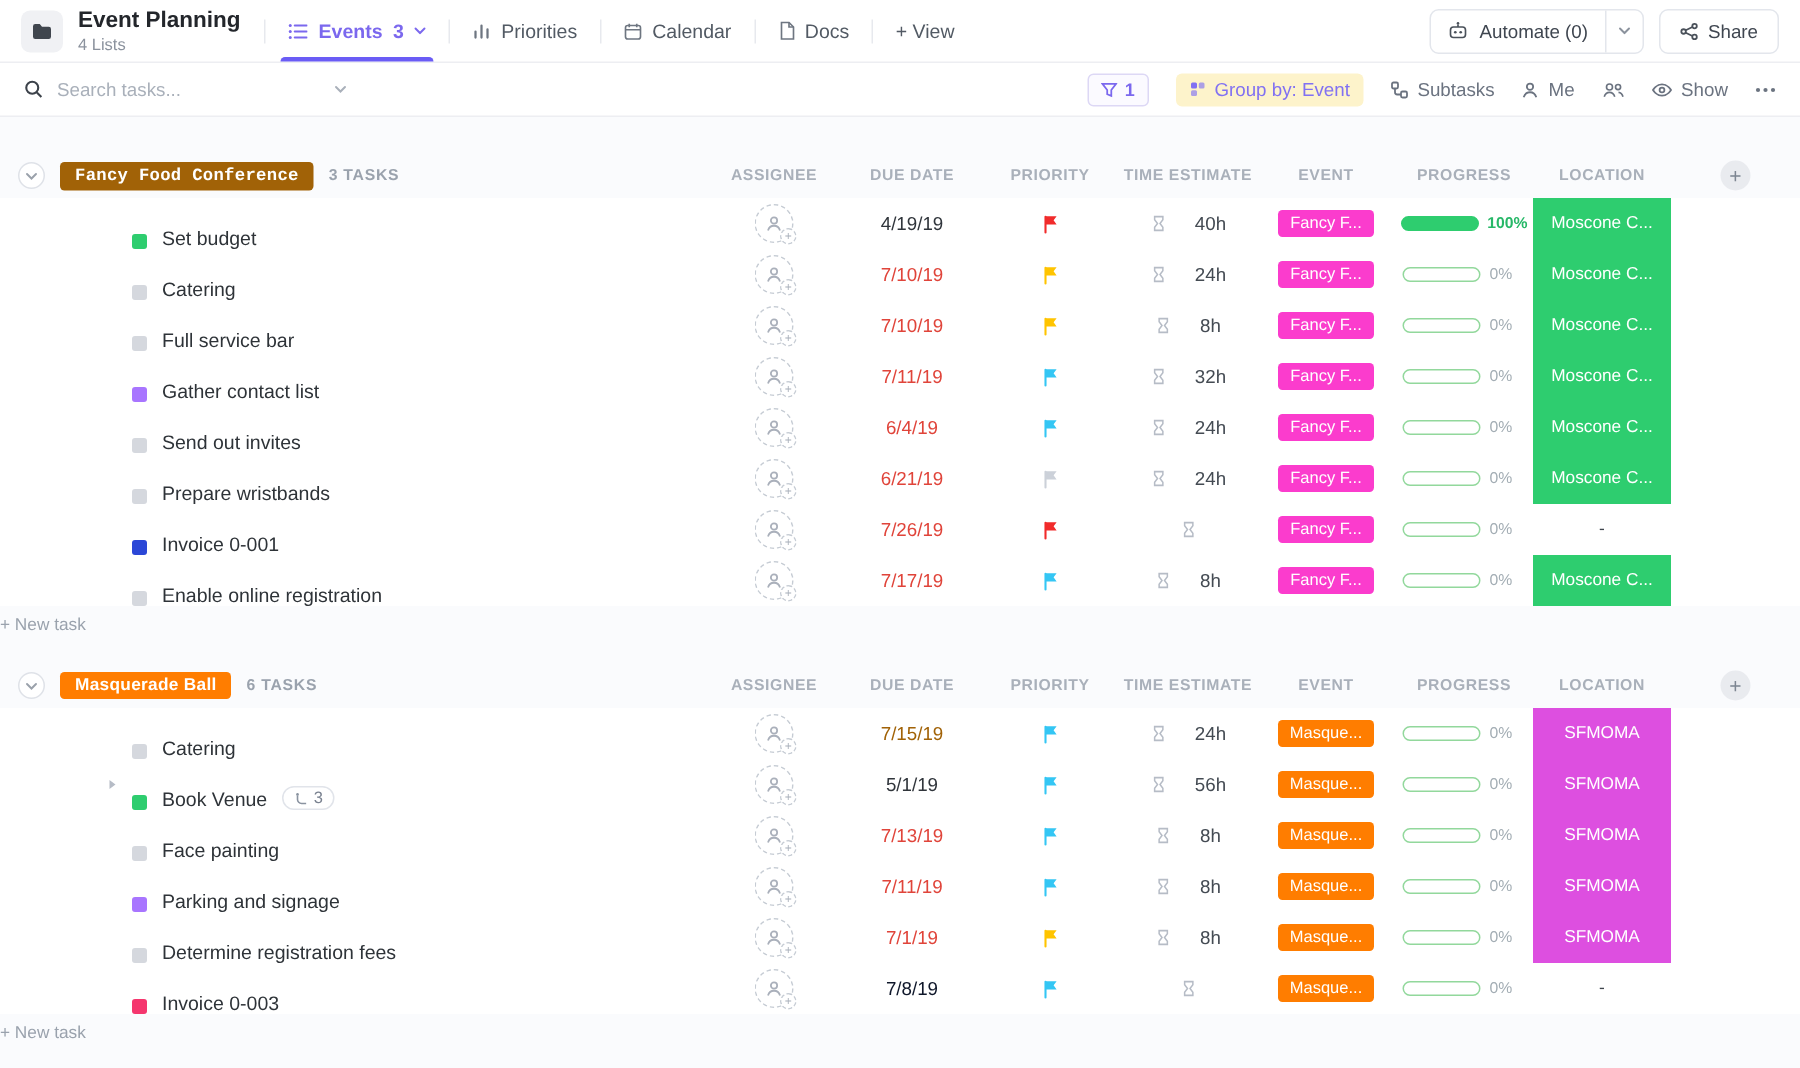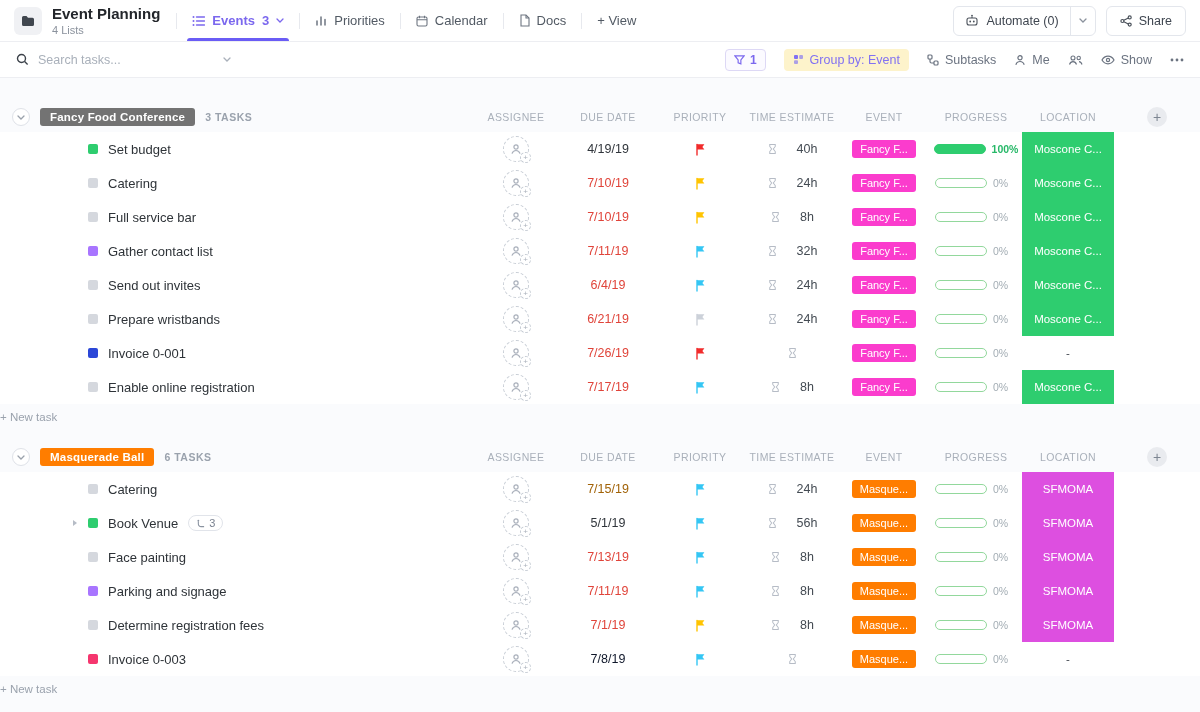--- a/index.html
+++ b/index.html
@@ -37,27 +37,27 @@
 
   
   .content { height:634px; background:#fafbfd; padding-top:26px; overflow:hidden; }
   .group { margin-bottom:14px; }
   .group-header, .row { display:grid; grid-template-columns:470px repeat(7,92px) 1fr; align-items:center; }
   .group-header { height:26px; margin-bottom:2px; }
   .gh-left { display:flex; align-items:center; gap:10px; padding-left:12px; }
   .collapse-circle { width:18px; height:18px; border:1px solid #dfe2e8; border-radius:50%; display:flex; align-items:center; justify-content:center; background:#fff; cursor:pointer; flex:none; }
   .group-badge { color:#fff; font-size:11.5px; font-weight:700; padding:3px 10px; border-radius:3px; letter-spacing:.2px; cursor:pointer; white-space:nowrap; }
   .group-count { font-size:10.5px; font-weight:700; color:#9aa2ad; letter-spacing:.5px; }
-  .col-label { font-size:10.5px; font-weight:400; color:#a9b0ba; letter-spacing:.4px; text-align:center; cursor:pointer; white-space:nowrap; }
+  .col-label { font-size:10.5px; font-weight:700; color:#a9b0ba; letter-spacing:.4px; text-align:center; cursor:pointer; white-space:nowrap; }
   .gh-end { display:flex; justify-content:center; }
   .add-circle { width:20px; height:20px; border-radius:50%; background:#e9ebef; color:#7d8692; font-size:14px; display:flex; align-items:center; justify-content:center; cursor:pointer; }
 
   .row { height:34px; background:#fff; }
   .cell { display:flex; align-items:center; justify-content:center; height:100%; }
-  .name-cell { position:relative; justify-content:flex-start; gap:10px; padding-left:88px; overflow:hidden; }
+  .name-cell { position:relative; justify-content:flex-start; gap:10px; padding-left:88px; overflow:hidden;align-items:flex-end; }
   .expand { display:none; position:absolute; left:72px; top:50%; transform:translateY(-50%); }
   .expand.show { display:block; }
   .status-square { width:10px; height:10px; border-radius:2px; flex:none; cursor:pointer; }
   .task-name { font-size:13px; color:#2e3338; white-space:nowrap; cursor:pointer; }
   .subtask-pill { display:none; align-items:center; gap:4px; border:1px solid #e1e4ea; border-radius:10px; padding:1px 7px; font-size:11px; color:#7a8290; cursor:pointer; }
   .subtask-pill.show { display:inline-flex; }
   .assignee-circle { position:relative; width:26px; height:26px; border:1.2px dashed #c6ccd4; border-radius:50%; display:flex; align-items:center; justify-content:center; cursor:pointer; }
   .mini-plus { position:absolute; right:-3px; bottom:-2px; width:11px; height:11px; border-radius:50%; background:#fff; border:1px dashed #c6ccd4; color:#aab1bb; font-size:8px; display:flex; align-items:center; justify-content:center; line-height:1; }
   .due-cell { font-size:12.5px; color:#30353b; cursor:pointer; }
   .time-cell { gap:19px; font-size:12.5px; color:#444b53; cursor:pointer; }
@@ -259,21 +259,21 @@
 
 <main class="content" id="groups-mount">
   <section class="group">
     <div class="group-header">
       <div class="gh-left cell" style="justify-content:flex-start">
         <span class="collapse-circle">
           <svg width="8" height="5" viewBox="0 0 8 5">
               <path d="M1 1l3 3 3-3" stroke="#9aa1ab" fill="none" stroke-width="1.3" stroke-linecap="round"></path>
             </svg>
         </span>
-        <span class="group-badge" style="background: #737373;">Fancy Food Conference</span>
+        <span class="group-badge" style="background: #a16207; font-family: Liberation Mono, monospace;">Fancy Food Conference</span>
         <span class="group-count">3 TASKS</span>
       </div>
       <div class="col-label cell">ASSIGNEE</div>
         <div class="col-label cell">DUE DATE</div>
         <div class="col-label cell">PRIORITY</div>
         <div class="col-label cell">TIME ESTIMATE</div>
         <div class="col-label cell">EVENT</div>
         <div class="col-label cell">PROGRESS</div>
         <div class="col-label cell">LOCATION</div>
         <div class="gh-end cell">

